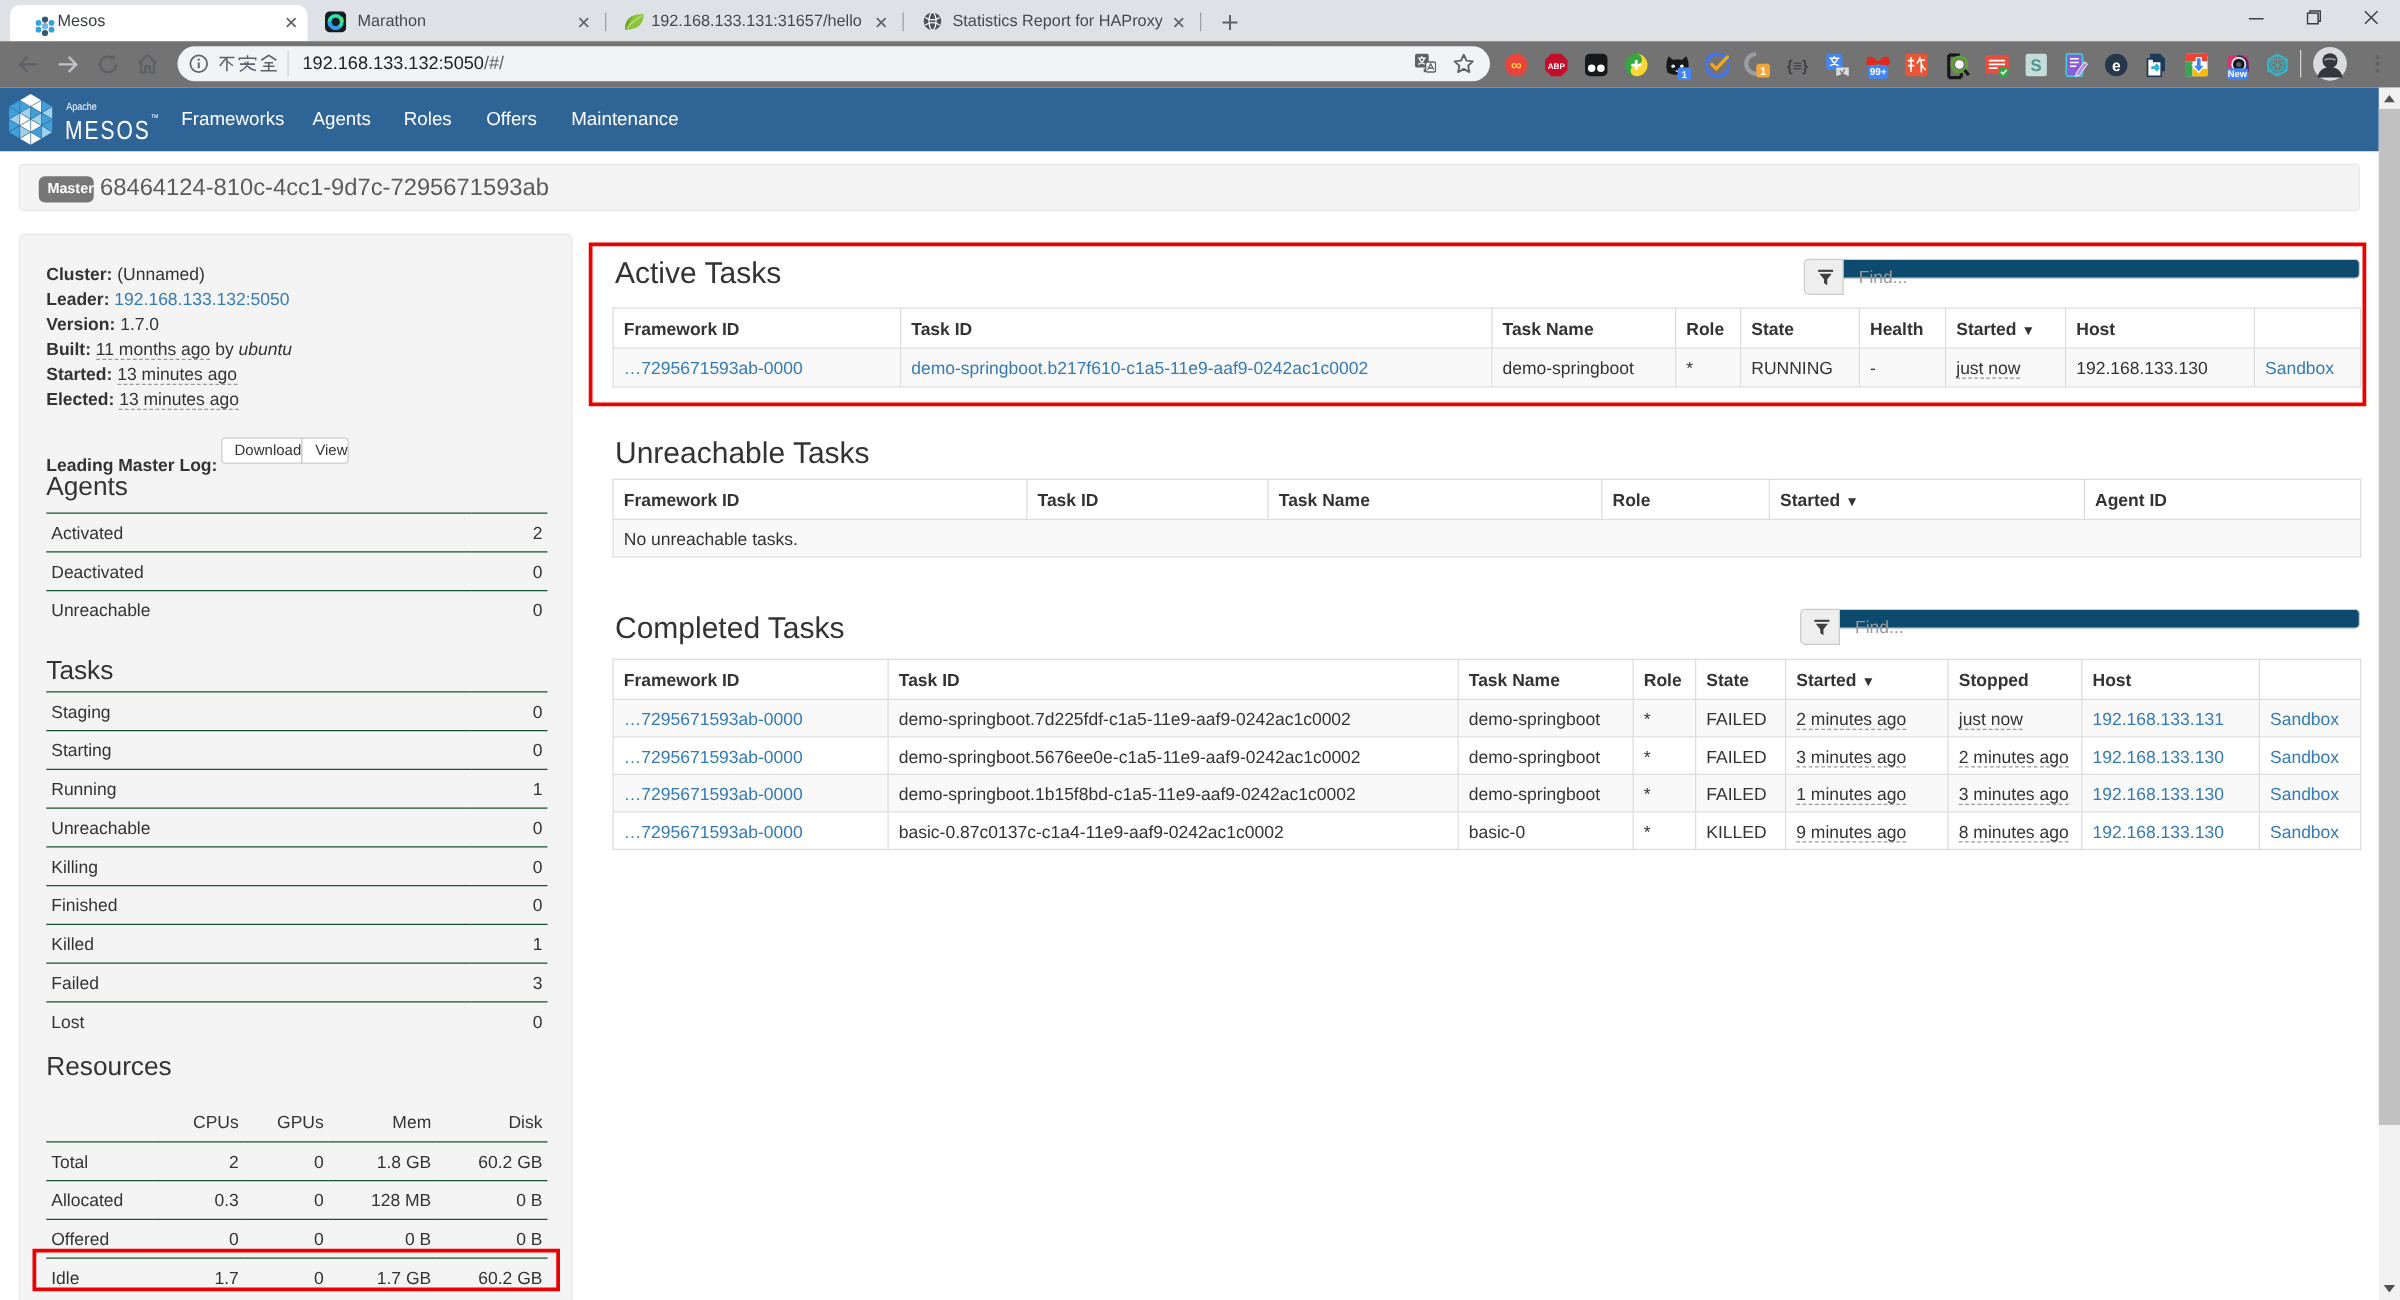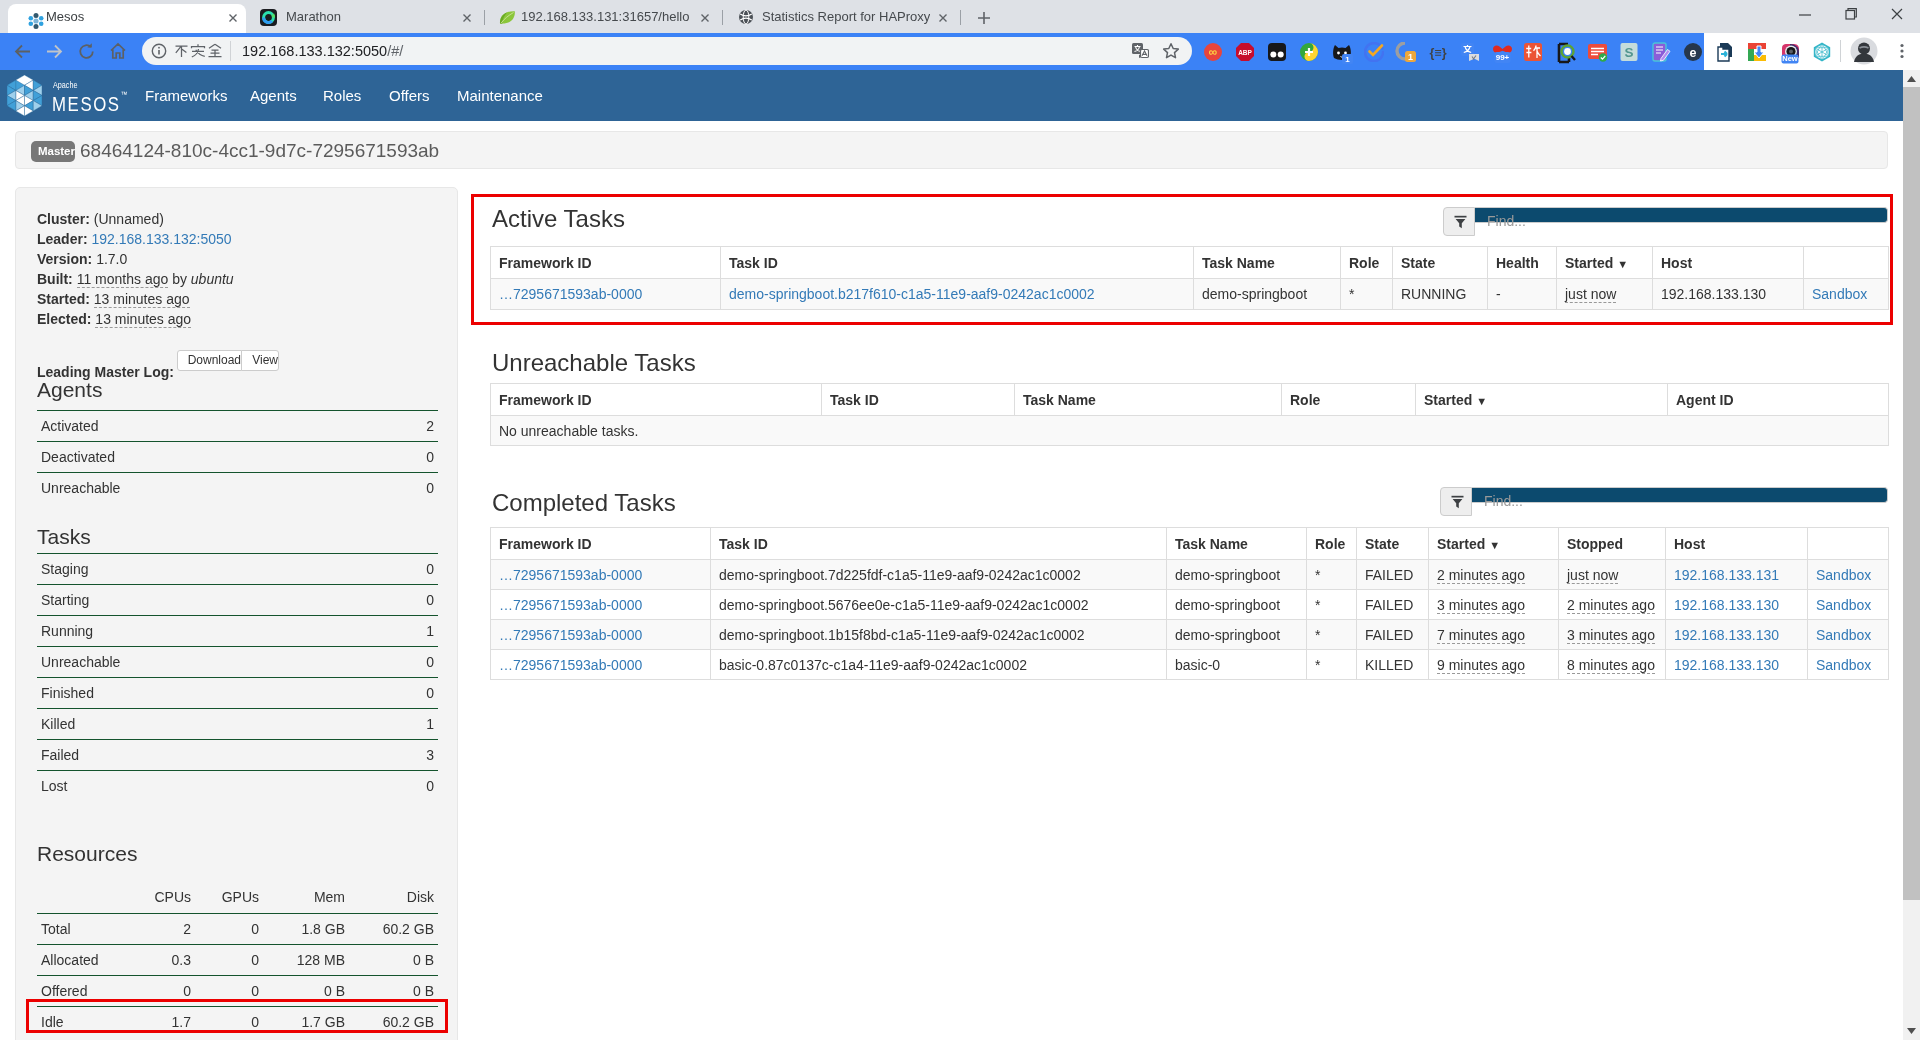--- a/index.html
+++ b/index.html
@@ -7,21 +7,21 @@
   font-family:"Liberation Sans",sans-serif;-webkit-font-smoothing:antialiased}
 .ab{position:absolute}
 
 #tabstrip{position:absolute;left:0;top:0;width:1920px;height:33px;background:#dee1e6}
 .tab{position:absolute;top:4px;height:29px;font-size:13px;color:#45494d}
 .tab.active{background:#fff;border-radius:8px 8px 0 0;color:#3c4043}
 .tabtitle{position:absolute;top:5px;line-height:16px;white-space:nowrap;overflow:hidden}
 .tclose{position:absolute;top:7px;width:14px;height:14px}
 .tclose svg{display:block}
 .tsep{position:absolute;top:10px;width:1px;height:15px;background:#9ba0a6}
-#toolbar{position:absolute;left:0;top:33px;width:1704px;height:37px;background:#3b82f6}
+#toolbar{position:absolute;left:0;top:33px;width:1920px;height:37px;background:#737373}
 #omni{position:absolute;left:142px;top:4px;width:1050px;height:28px;background:#f1f3f4;border-radius:14px}
 .exticon{position:absolute;top:9px;width:20px;height:20px}
 .exticon svg{display:block}
 
 #navbar{position:absolute;left:0;top:70px;width:1920px;height:51px;background:#2e6496}
 .navlink{position:absolute;top:0;height:51px;line-height:51px;color:#fff;font-size:15px}
 #well{position:absolute;left:15px;top:131px;width:1873px;height:38px;background:#f4f4f4;border:1px solid #e7e7e7;border-radius:4px}
 #badge{position:absolute;left:15px;top:9px;width:44px;height:21px;background:#777;border-radius:5px;color:#fff;font-size:11.5px;font-weight:bold;line-height:21px;text-align:right;white-space:nowrap}
 #sidebar{position:absolute;left:15px;top:187px;width:443px;height:860px;background:#f4f4f4;border:1px solid #e7e7e7;border-radius:5px}
 .sline{position:absolute;left:21px;width:400px;font-size:14px;color:#333;line-height:20px;white-space:nowrap}
@@ -421,20 +421,24 @@
         </tr>
     <tr>
           <td>Running</td>
           <td class="v">1</td>
         </tr>
     <tr>
           <td>Unreachable</td>
           <td class="v">0</td>
         </tr>
     <tr>
+          <td>Killing</td>
+          <td class="v">0</td>
+        </tr>
+    <tr>
           <td>Finished</td>
           <td class="v">0</td>
         </tr>
     <tr>
           <td>Killed</td>
           <td class="v">1</td>
         </tr>
     <tr>
           <td>Failed</td>
           <td class="v">3</td>
@@ -624,21 +628,21 @@
         <td><span class="dot">2 minutes ago</span></td>
         <td><span class="lnk">192.168.133.130</span></td>
         <td><span class="lnk">Sandbox</span></td>
       </tr>
   <tr class="odd">
         <td><span class="lnk">…7295671593ab-0000</span></td>
         <td class="tid">demo-springboot.1b15f8bd-c1a5-11e9-aaf9-0242ac1c0002</td>
         <td>demo-springboot</td>
         <td>*</td>
         <td>FAILED</td>
-        <td><span class="dot">7 minutes ago</span></td>
+        <td><span class="dot">1 minutes ago</span></td>
         <td><span class="dot">3 minutes ago</span></td>
         <td><span class="lnk">192.168.133.130</span></td>
         <td><span class="lnk">Sandbox</span></td>
       </tr>
   <tr>
         <td><span class="lnk">…7295671593ab-0000</span></td>
         <td>basic-0.87c0137c-c1a4-11e9-aaf9-0242ac1c0002</td>
         <td>basic-0</td>
         <td>*</td>
         <td>KILLED</td>

